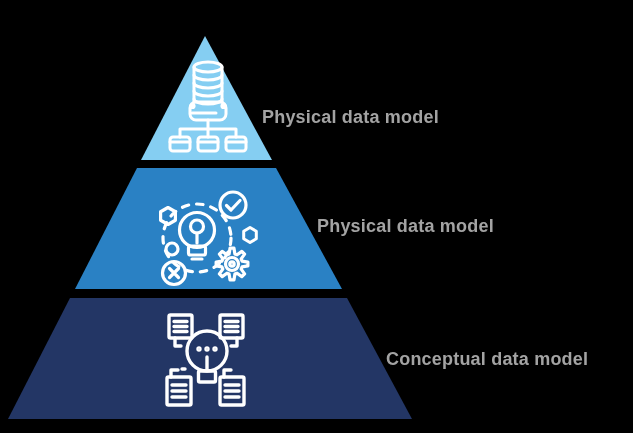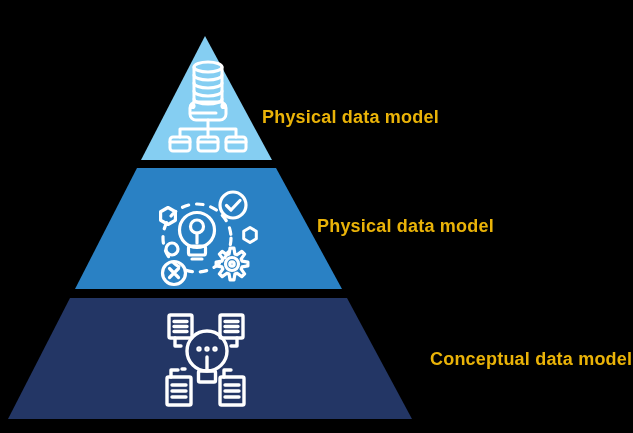--- a/index.html
+++ b/index.html
@@ -11,27 +11,27 @@
     background: #000;
     overflow: hidden;
   }
   .pyramid-svg { position: absolute; left: 0; top: 0; }
   .tier-icon { position: absolute; pointer-events: none; }
   .tier-label {
     position: absolute;
     font-weight: 700;
     font-size: 18px;
     letter-spacing: 0.2px;
-    color: #eab308;
+    color: #a3a3a3;
     white-space: nowrap;
     text-align: right;
   }
   .label-physical   { left: 262px; top: 107px; }
   .label-logical    { left: 317px; top: 216px; }
-  .label-conceptual { left: 386px; top: 349px; margin-left: 44px; }
+  .label-conceptual { left: 386px; top: 349px; }
   .icon-physical    { left: 166px; top: 58px;  }
   .icon-logical     { left: 152px; top: 185px; }
   .icon-conceptual  { left: 156px; top: 311px; }
 </style>
 </head>
 <body>
 
 <div class="stage">
 
   <svg class="pyramid-svg" width="633" height="433" viewBox="0 0 633 433">

